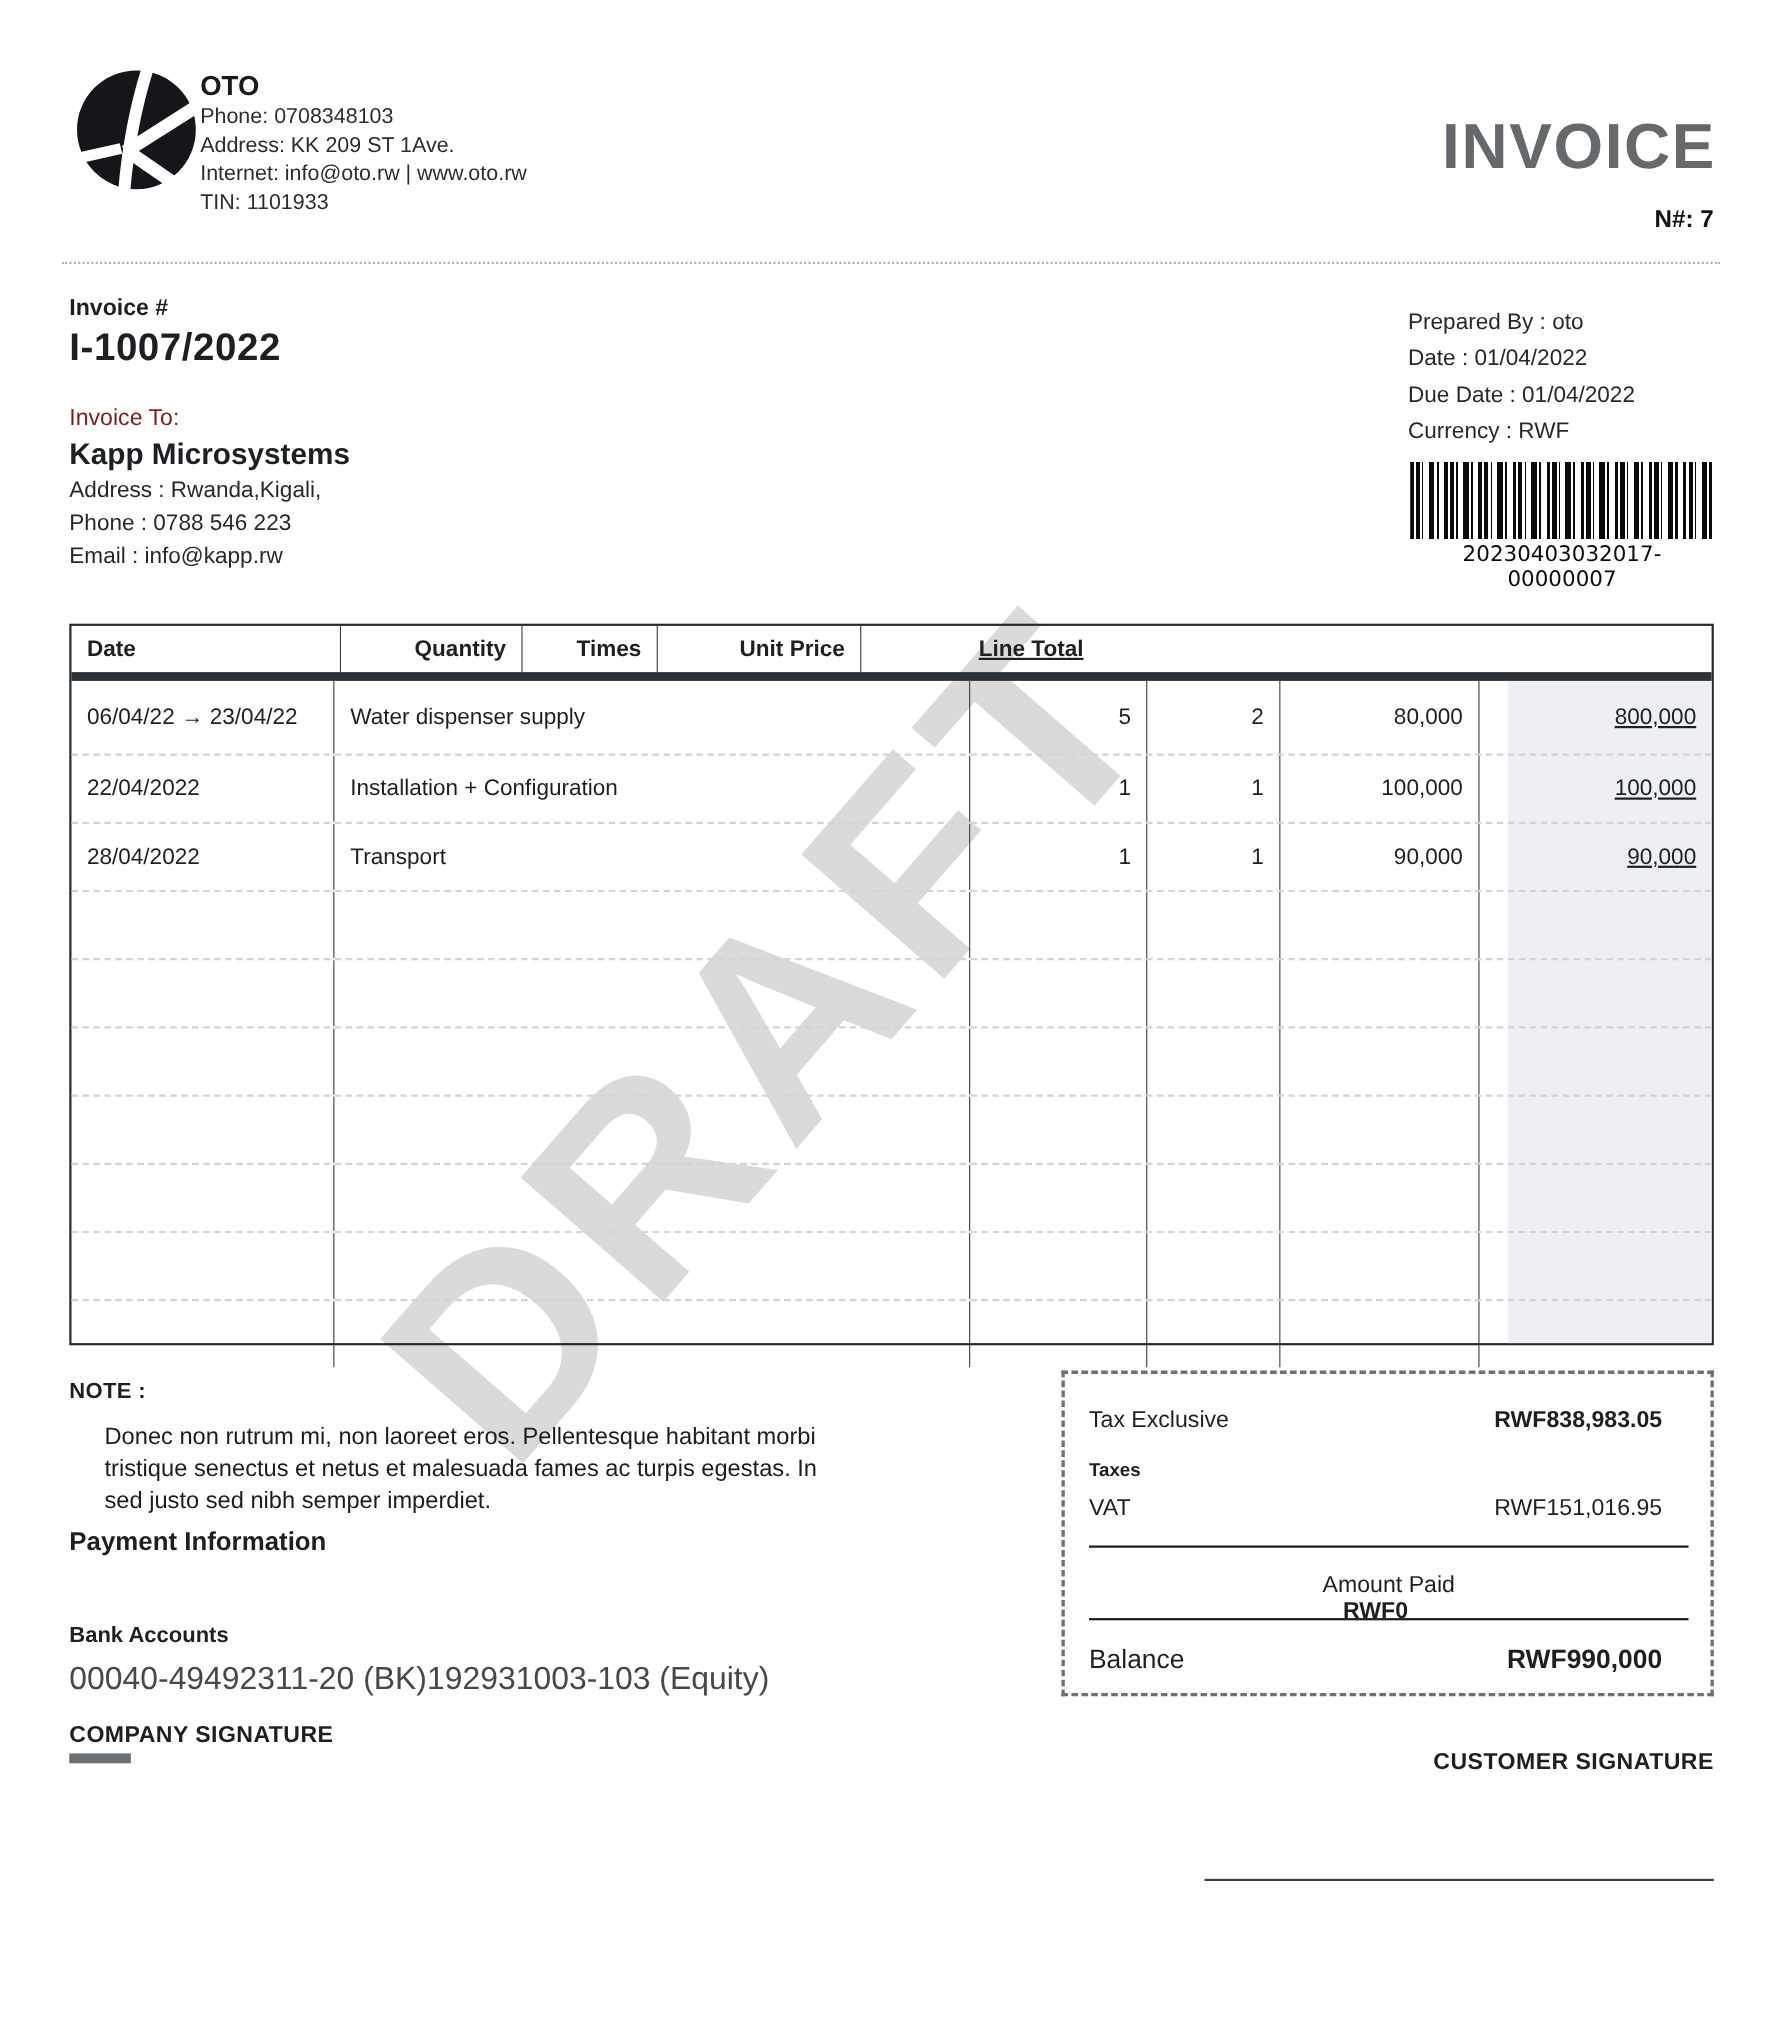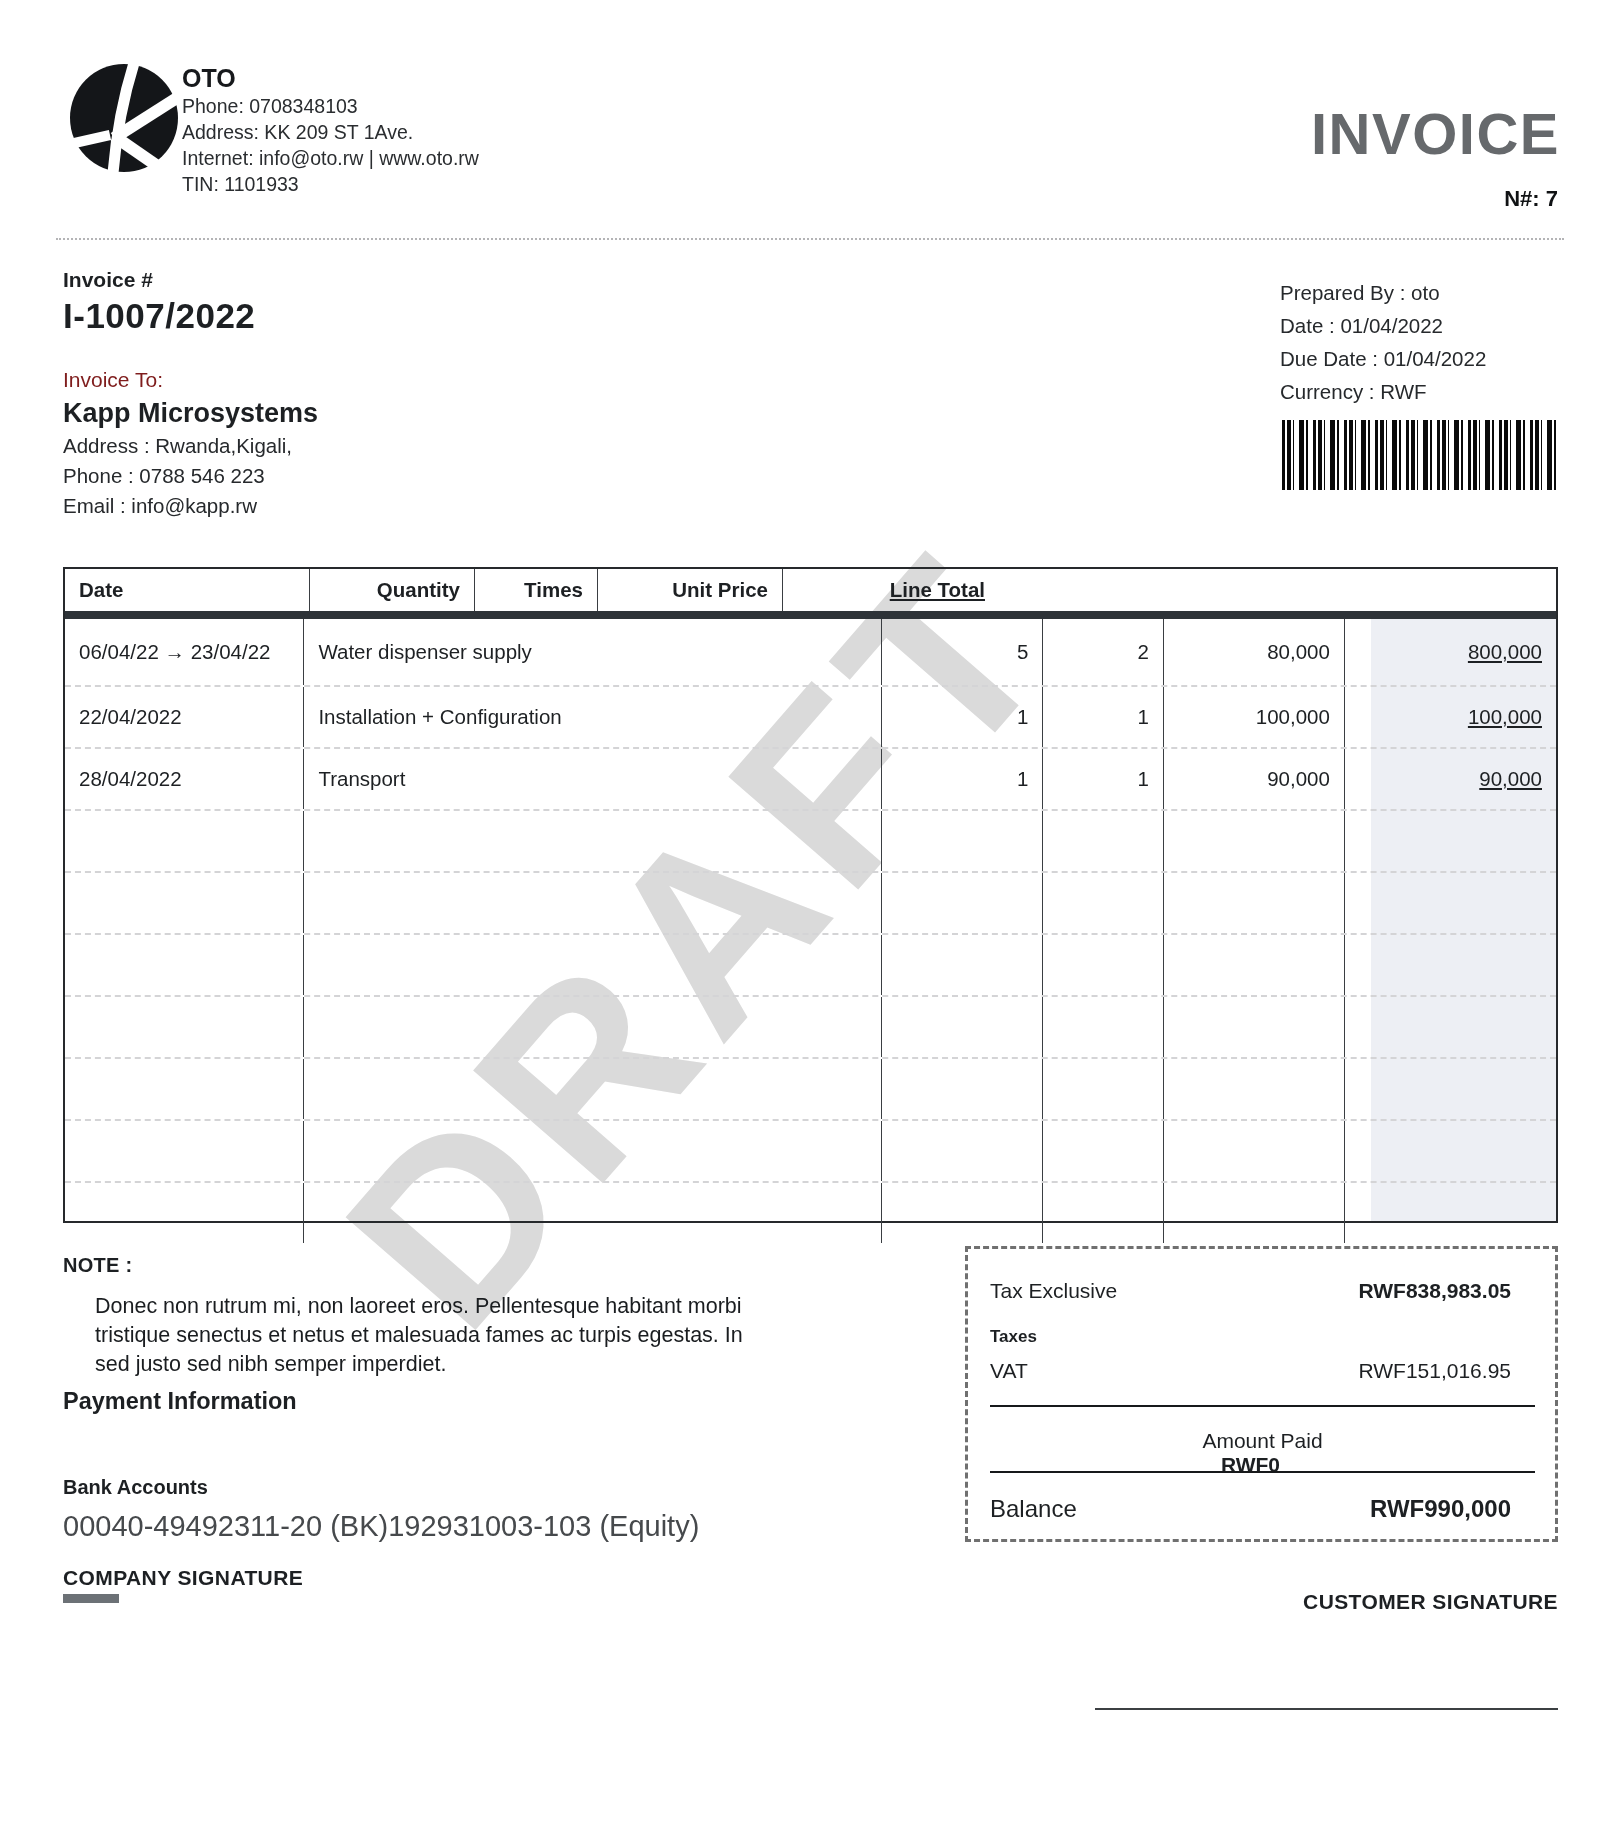--- a/index.html
+++ b/index.html
@@ -109,20 +109,21 @@
   <div class="abs cust-line z1" style="left:63px;top:464px;">Phone : 0788 546 223</div>
   <div class="abs cust-line z1" style="left:63px;top:494px;">Email : info@kapp.rw</div>
 
   <div class="abs meta-right z1">
     <div>Prepared By : oto</div>
     <div>Date : 01/04/2022</div>
     <div>Due Date : 01/04/2022</div>
     <div>Currency : RWF</div>
   </div>
   <div class="abs barcode z1"></div>
+  <div class="abs barcode-text z1">20230403032017-00000007</div>
 
   <div class="abs invoice-table">
     <div class="lt-bg"></div>
     <div class="thead">
         <div class="cell c0">Date</div>
         <div class="cell c2">Quantity</div>
         <div class="cell c3">Times</div>
         <div class="cell c4">Unit Price</div>
         <div class="cell c5">Line Total</div>
       </div>

